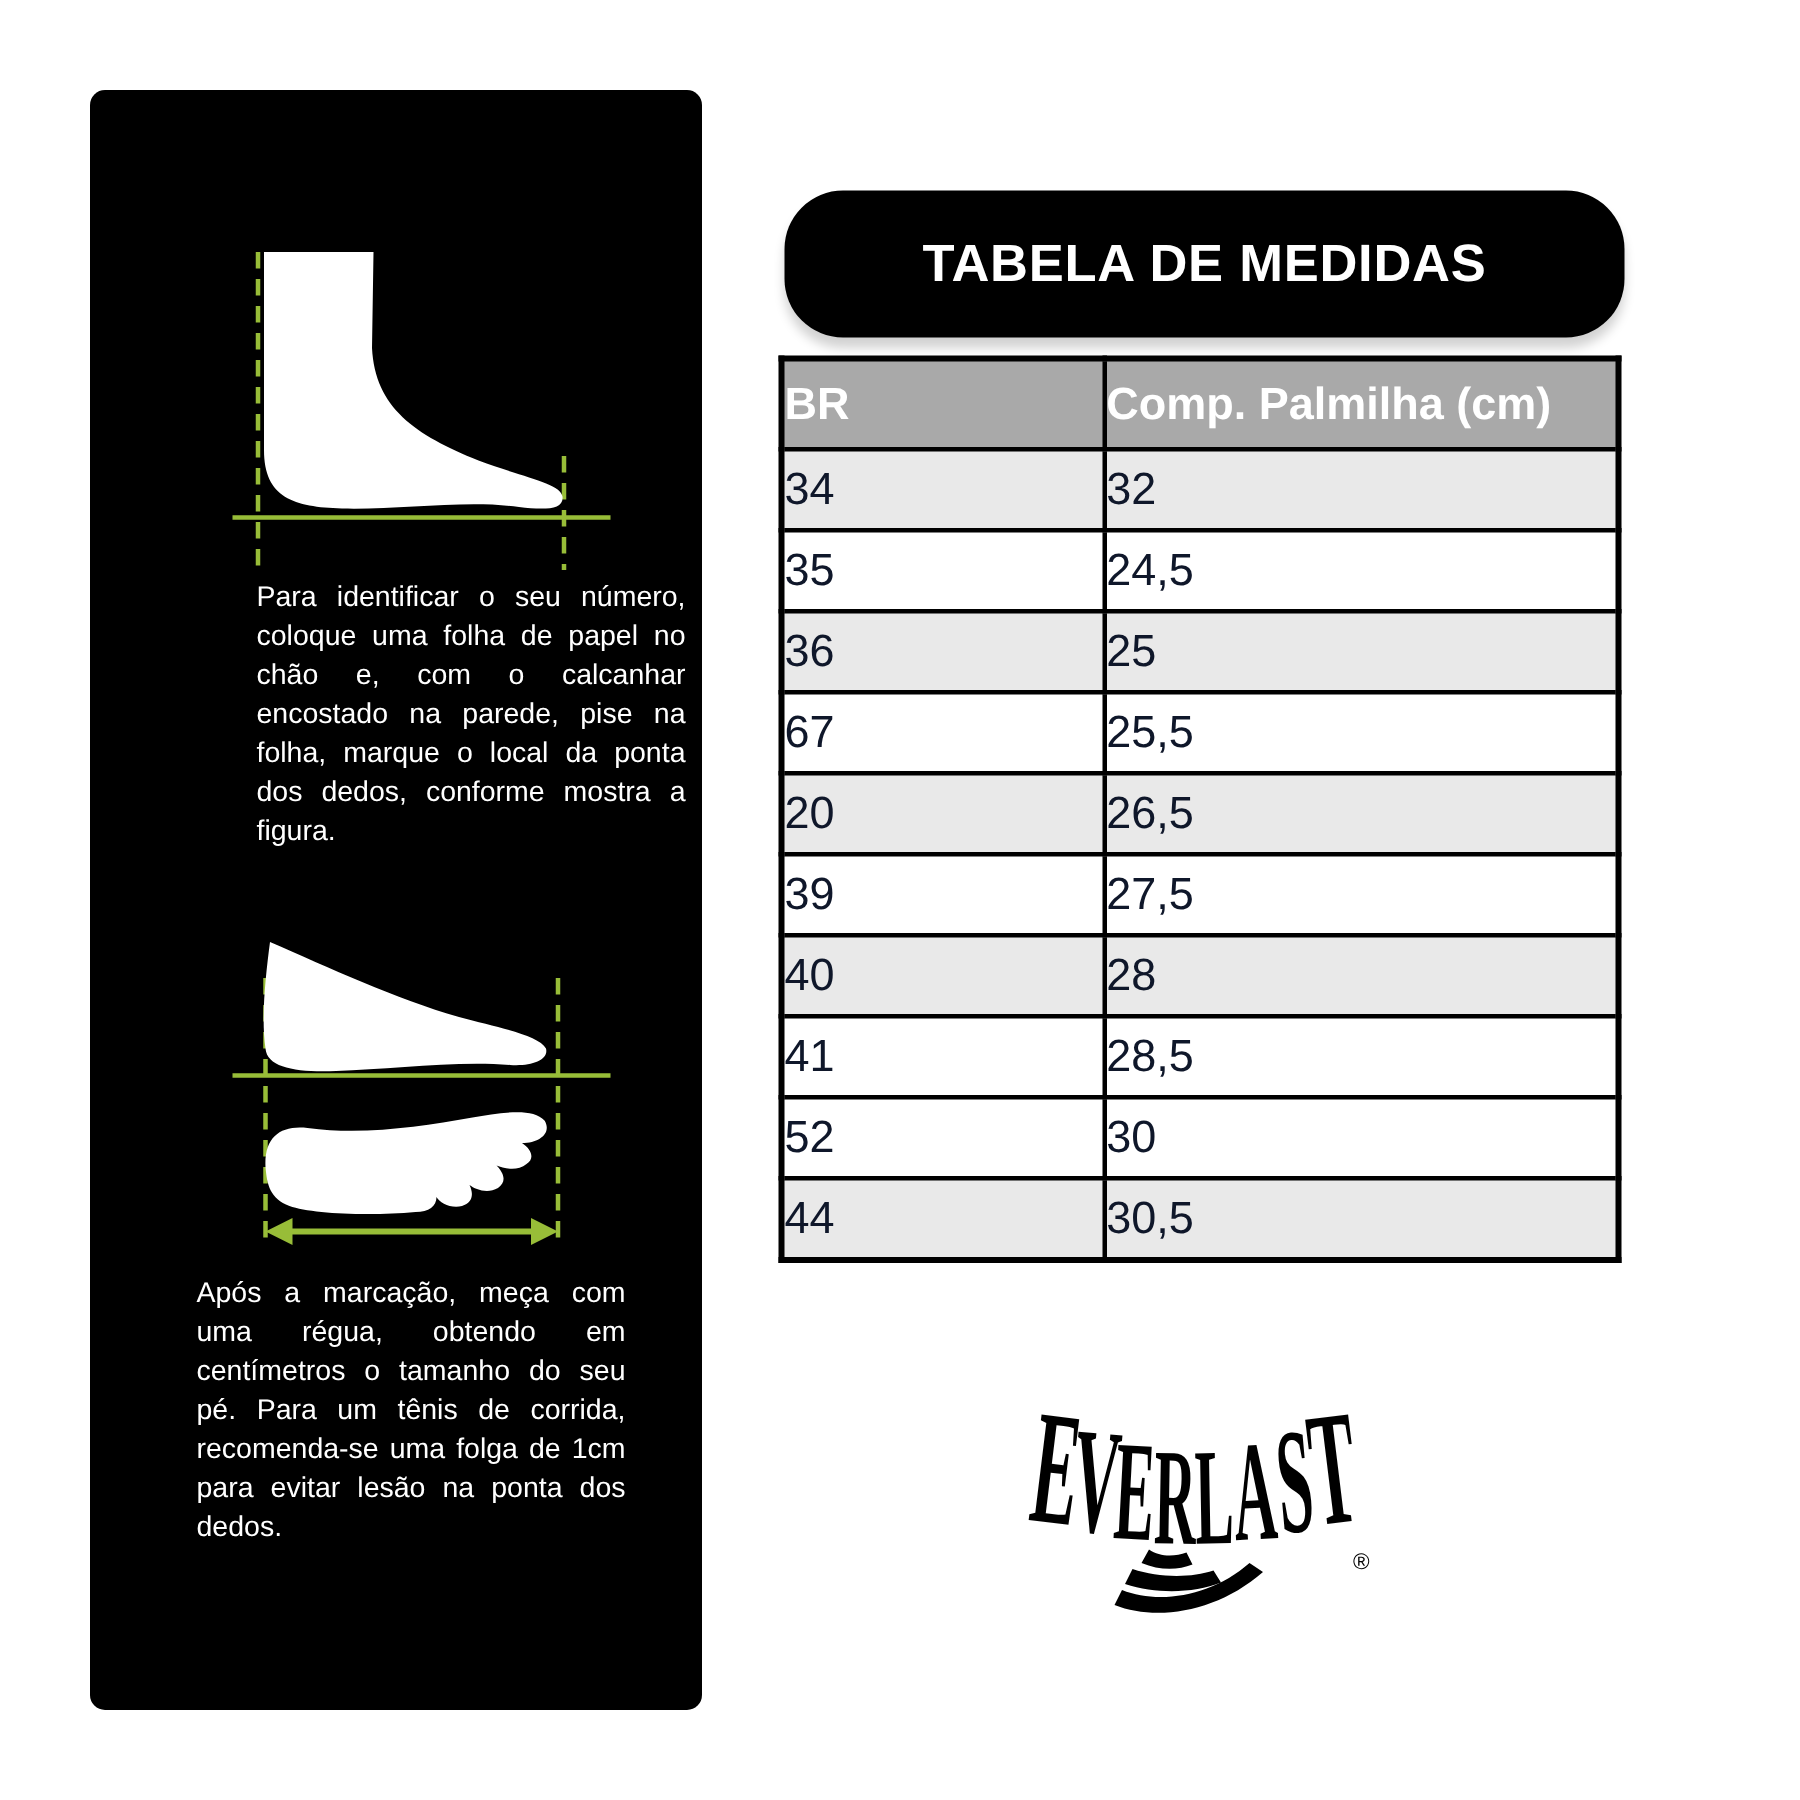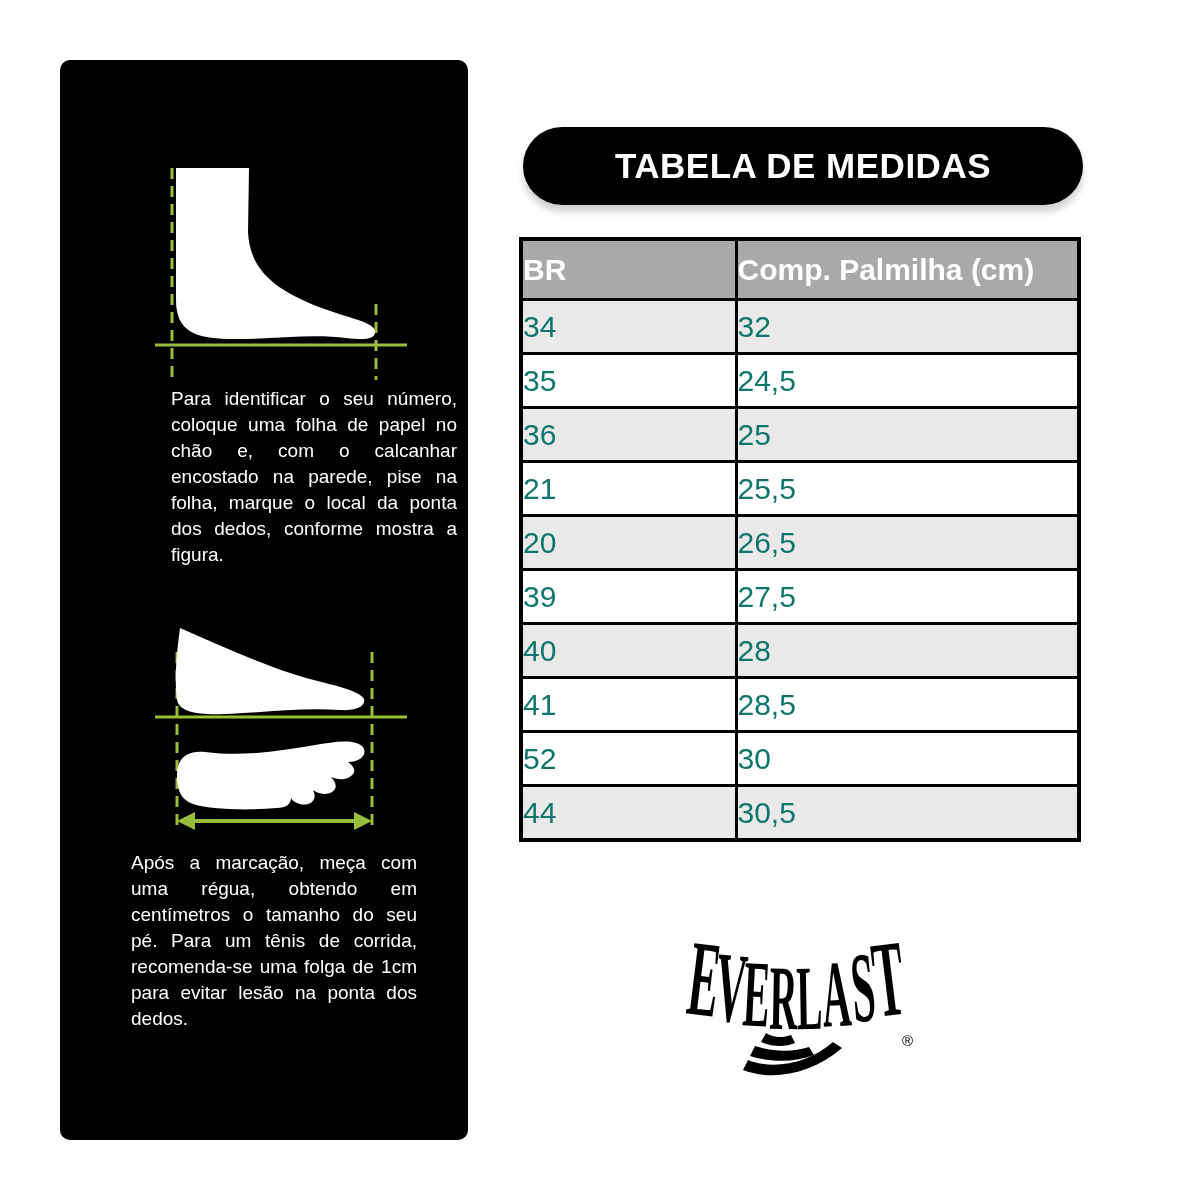--- a/index.html
+++ b/index.html
@@ -14,30 +14,30 @@
   #illus1{left:15px;top:72px;}
   #illus2{left:15px;top:548px;}
   .instr{position:absolute;left:71px;width:286px;margin:0;color:#fff;
          font-size:19px;line-height:26px;text-align:justify;}
   #para1{top:326px;margin-left:40px;}
   #para2{top:790px;}
   .grn-line{stroke:var(--green);stroke-width:3;}
   .grn-dash{stroke:var(--green);stroke-width:3;stroke-dasharray:11 7;}
   .grn-fill{fill:var(--green);}
   .foot{fill:#fff;}
-  .pill{position:absolute;left:523px;top:127px;width:560px;height:78px;background:#000;
+  .pill{position:absolute;left:523px;top:127px;width:560px;height:98px;background:#000;
         border-radius:39px;display:flex;align-items:center;justify-content:center;
         color:#fff;font-weight:bold;font-size:35px;letter-spacing:.5px;
         box-shadow:0 7px 7px rgba(0,0,0,.18);}
   .size-table{position:absolute;left:519px;top:237px;width:562px;
               border-collapse:collapse;table-layout:fixed;border:4px solid var(--border);}
   .size-table th,.size-table td{border:3px solid var(--border);text-align:left;
               vertical-align:middle;padding:0;}
   .size-table th{background:var(--hdr-bg);color:#fff;font-weight:bold;font-size:30px;height:57px;}
-  .size-table td{font-size:30px;color:#0f766e;height:51px;background:#fff;}
+  .size-table td{font-size:30px;color:#0f172a;height:51px;background:#fff;}
   .size-table col.c1{width:215px;}
   .size-table tr.alt td{background:var(--alt-bg);}
   .logo{position:absolute;left:640px;top:915px;width:320px;height:200px;}
   .logo svg{display:block;}
 </style>
 </head>
 <body>
 
 <aside class="panel">
 
@@ -110,21 +110,21 @@
   </tr>
       <tr>
     <td>35</td>
     <td>24,5</td>
   </tr>
       <tr class="alt">
     <td>36</td>
     <td>25</td>
   </tr>
       <tr>
-    <td>21</td>
+    <td>67</td>
     <td>25,5</td>
   </tr>
       <tr class="alt">
     <td>20</td>
     <td>26,5</td>
   </tr>
       <tr>
     <td>39</td>
     <td>27,5</td>
   </tr>

